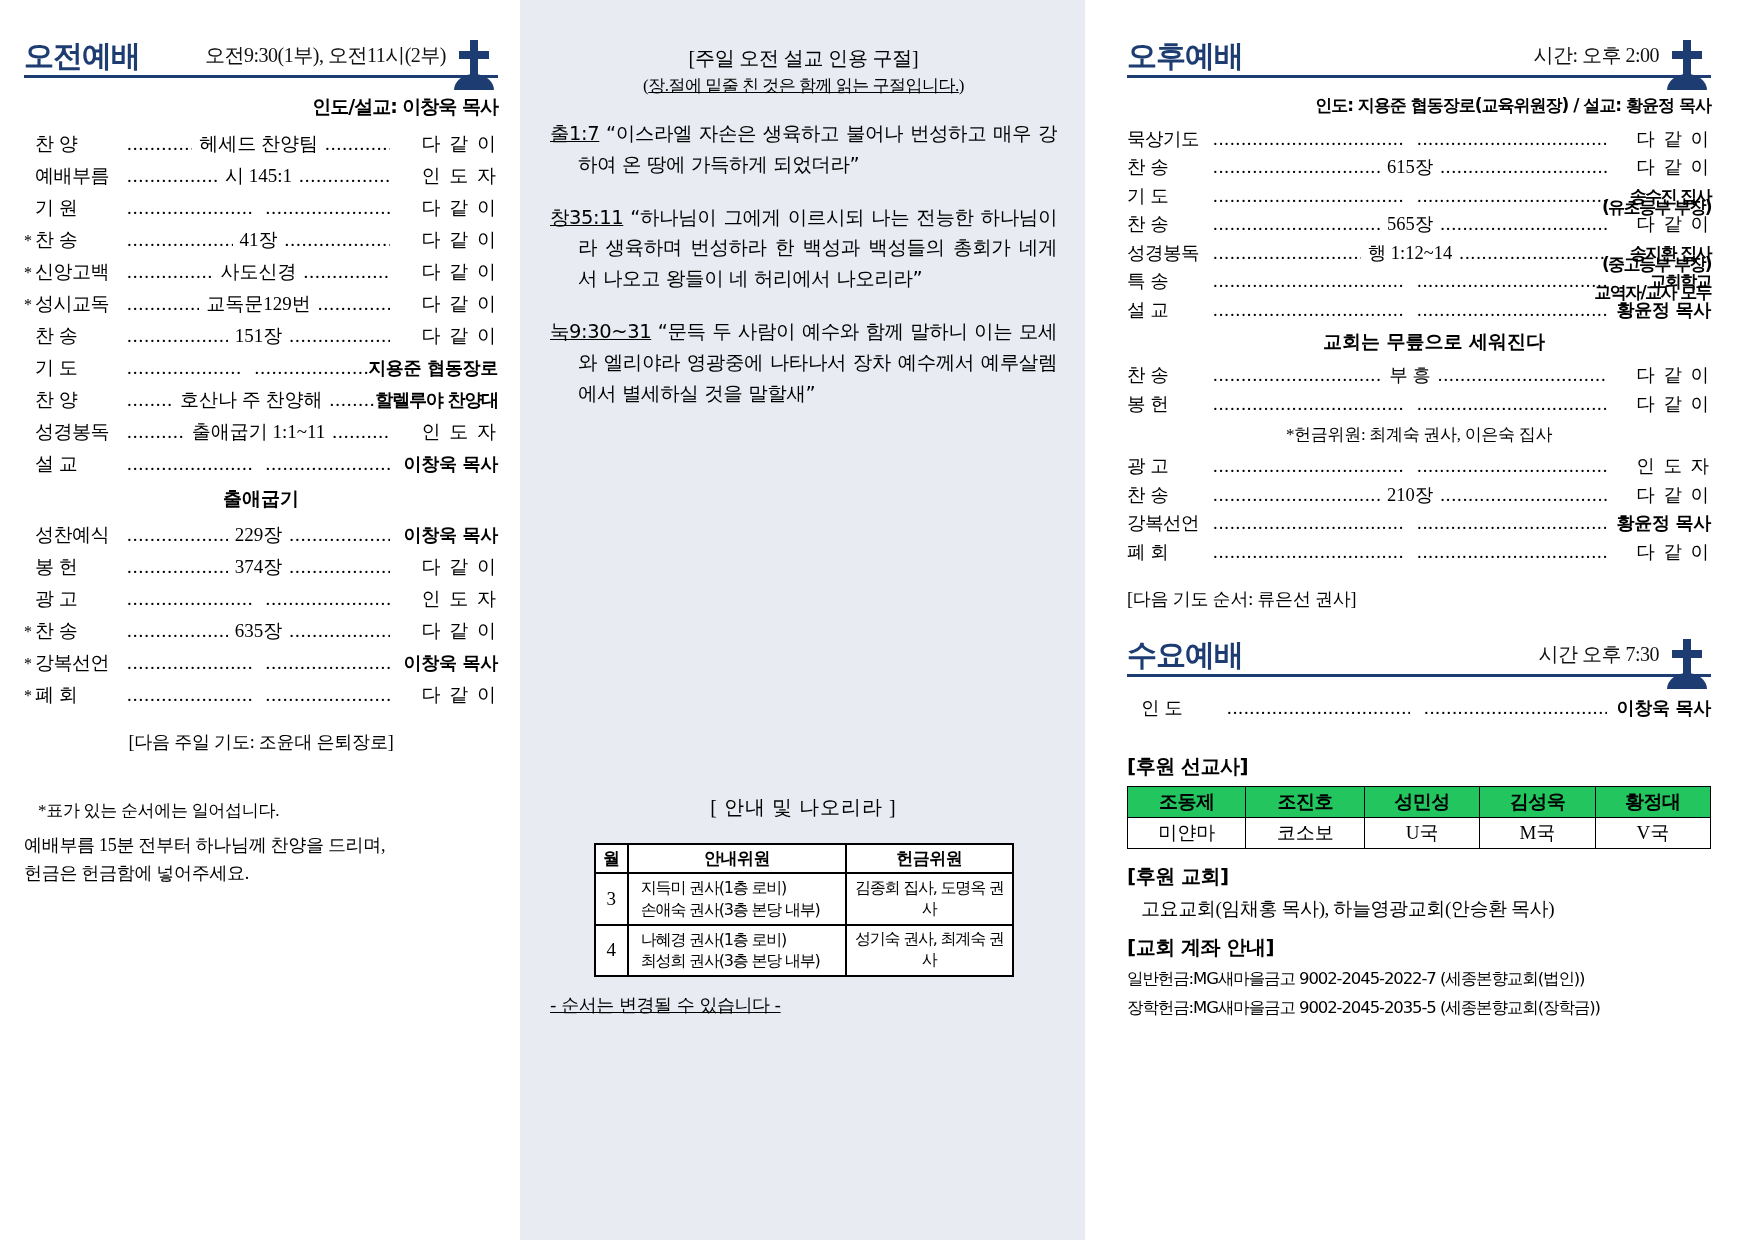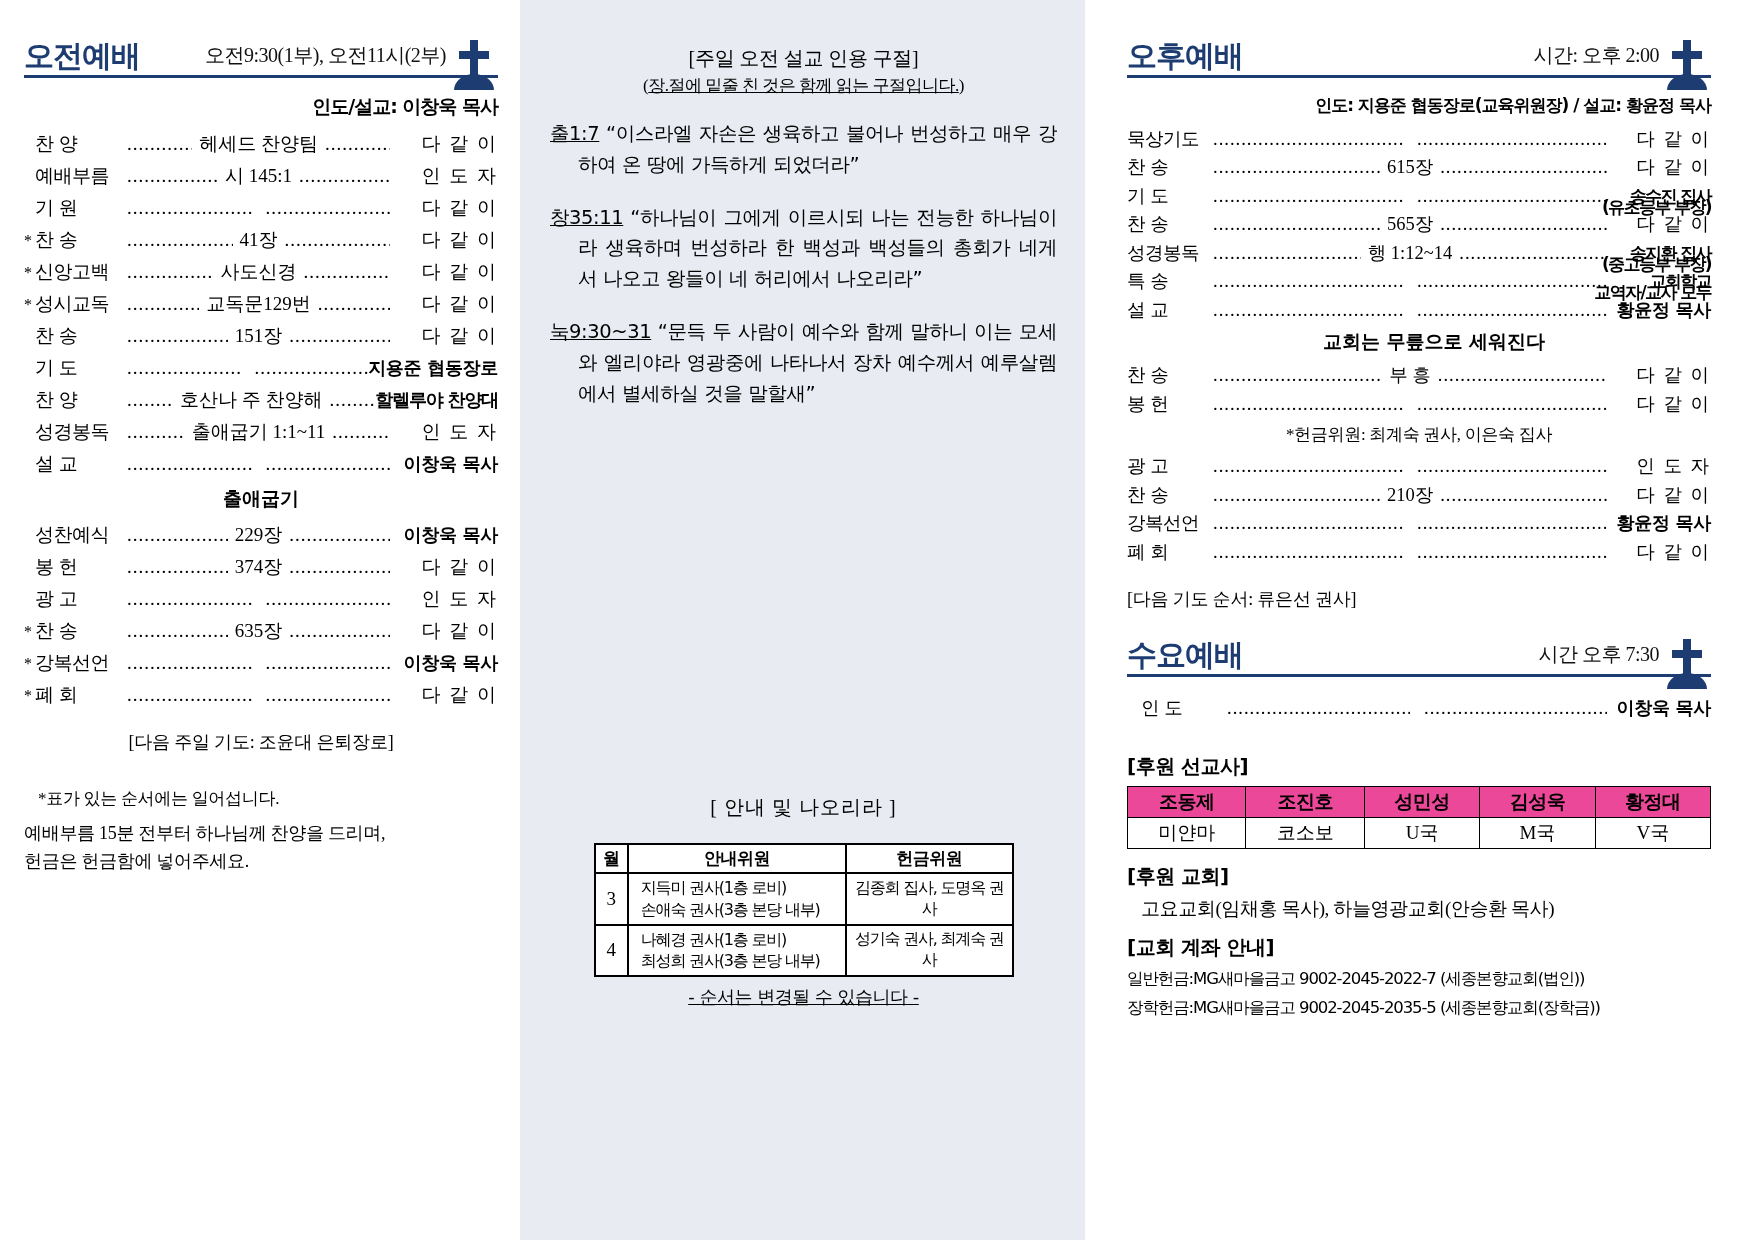--- a/index.html
+++ b/index.html
@@ -50,21 +50,21 @@
   .ord .item { padding:0 7px; white-space:nowrap; }
   .ord .who { flex:0 0 auto; text-align:right; min-width:108px; letter-spacing:2px;}
   .ord .who.b { font-family:"DejaVu Sans", sans-serif; font-weight:bold;
                 letter-spacing:-0.3px; font-size:18px; }
   .ord .who.bx { font-family:"DejaVu Sans", sans-serif; font-weight:bold;
                  letter-spacing:-1.2px; font-size:18px; }
 
   .center-bold { text-align:center; font-family:"DejaVu Sans", sans-serif;
                  font-weight:bold; font-size:19px; margin:2px 0 13px 0; }
   .note-center { text-align:center; font-size:18px; margin-top:26px; letter-spacing:-0.2px;}
-  .footnotes { margin-top:32px; font-size:18px; line-height:1.55; letter-spacing:-0.3px;}
+  .footnotes { margin-top:44px; font-size:18px; line-height:1.55; letter-spacing:-0.3px;}
   .footnotes .fn1 { padding-left:14px; font-size:17px; }
 
   
   .mid-title { text-align:center; font-size:20px; letter-spacing:-0.2px; }
   .mid-sub { text-align:center; font-size:17px; margin-top:2px; letter-spacing:-0.5px;}
   .mid-sub u { text-decoration:underline; }
   .verse { margin-top:22px; font-family:"DejaVu Sans", sans-serif; font-size:19.5px;
            line-height:1.58; text-align:justify; text-justify:inter-ideograph;
            letter-spacing:-0.4px; padding-left:28px; text-indent:-28px; }
   .verse .ref { text-decoration:underline; font-weight:normal; }
@@ -74,22 +74,22 @@
   .tbl { border-collapse:collapse; margin:22px auto 0 auto; width:420px;
          background:#fff; }
   .tbl td, .tbl th { border:2px solid #000; font-family:"DejaVu Sans", sans-serif;
                      font-size:16px; padding:3px 4px; text-align:center;
                      letter-spacing:-1.2px; }
   .tbl th { font-weight:bold; font-size:17px; padding:2px 4px; letter-spacing:-0.5px;}
   .tbl td.m { width:34px; font-family:"Liberation Serif",serif; font-size:19px;
               letter-spacing:0; }
   .tbl td.n { width:236px; text-align:left; padding-left:12px; line-height:1.35; }
   .tbl td.g { width:180px; }
-  .tbl-foot { text-align:center; font-family:"DejaVu Sans", sans-serif;
-              font-size:18px; margin-top:8px; letter-spacing:-0.5px; }
+  .tbl-foot { font-family:"DejaVu Sans", sans-serif;
+              font-size:18px; margin-top:16px; letter-spacing:-0.5px; }
   .tbl-foot u { text-decoration:underline; }
 
   
   .ord.r { font-size:18.5px; margin-bottom:10px; }
   .ord.r .label { width:86px; flex:0 0 86px; }
   .ord.r .who { min-width:104px; }
   .overlay-who { position:relative; display:inline-block; text-align:right; }
   .overlay-who .a, .overlay-who .b2 {
       font-family:"DejaVu Sans", sans-serif; font-weight:bold; font-size:17px;
       letter-spacing:-1.6px; white-space:nowrap; }
@@ -100,21 +100,21 @@
   .sermon-title { text-align:center; font-family:"DejaVu Sans", sans-serif;
                   font-weight:bold; font-size:19px; margin:0 0 11px 0;
                   padding-left:30px; }
 
   .blk { margin-top:22px; }
   .blk-h { font-family:"DejaVu Sans", sans-serif; font-weight:bold; font-size:20px;
            letter-spacing:-0.5px; margin-bottom:6px; }
   .mtbl { border-collapse:collapse; width:100%; }
   .mtbl th, .mtbl td { border:1.5px solid #000; text-align:center; font-size:19px;
                        padding:2px 0; font-family:"DejaVu Sans", sans-serif; }
-  .mtbl th { background:#ec4899; font-weight:bold; letter-spacing:-0.5px;text-align:center; }
+  .mtbl th { background:#22c55e; font-weight:bold; letter-spacing:-0.5px;text-align:center; }
   .mtbl td { font-family:"Liberation Serif", serif; font-weight:normal; }
   .blk-p { font-size:19px; margin-top:4px; letter-spacing:-0.4px; }
   .acct { font-family:"DejaVu Sans", sans-serif; font-size:16.5px; margin-top:7px;
           letter-spacing:-1.1px; }
 </style>
 </head>
 <body>
 
 <div class="page">
 

